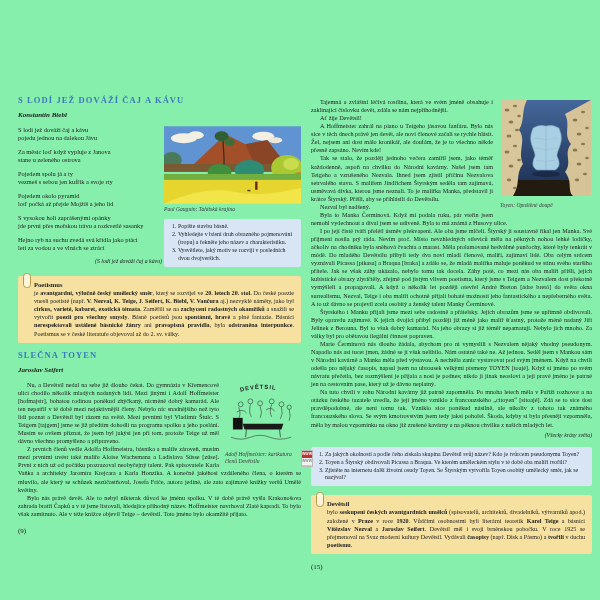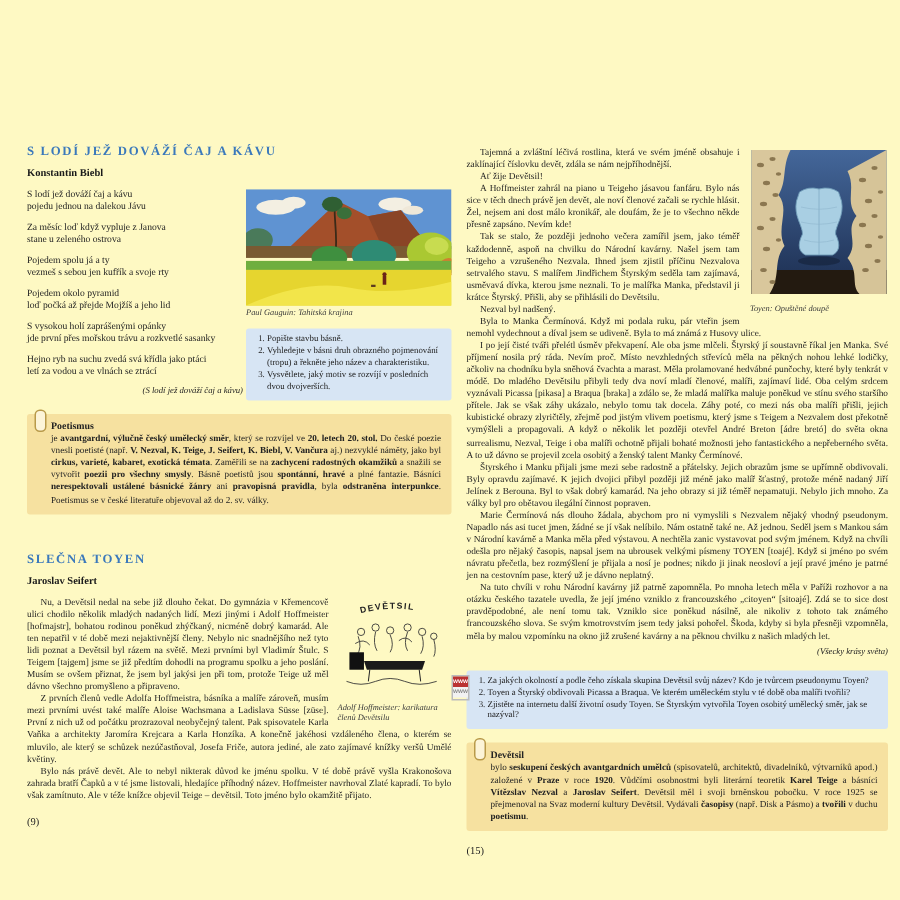--- a/index.html
+++ b/index.html
@@ -1,23 +1,23 @@
 <!DOCTYPE html>
 <html><head>
 <meta charset="utf-8">
 <style>
   html,body{margin:0;padding:0;width:600px;height:600px;background:#ffffff;overflow:hidden;
     font-family:"Liberation Serif","DejaVu Serif",serif;color:#222;}
-  .spread{position:relative;width:600px;height:600px;background:#fef9c3;}
+  .spread{position:relative;width:600px;height:600px;background:#86efac;}
   .page{position:absolute;top:95px;}
   .page-left{left:18px;width:283px;}
   .page-right{left:311px;width:281px;}
 
   h2.sec{font-size:8.5px;font-weight:bold;letter-spacing:1.1px;color:#3b79bb;margin:0 0 6px 0;}
-  .author{font-size:7px;font-weight:bold;margin:0 0 7px 0;color:#1a1a1a;}
+  .author{font-size:7px;font-weight:bold;font-style:italic;margin:0 0 7px 0;color:#1a1a1a;}
 
   .poem-row{display:flex;align-items:flex-start;}
   .poem-col{width:146px;}
   .stanza{margin:0 0 5px 0;}
   .pline{font-size:6.4px;line-height:1.32;}
   .poem-attrib{font-size:5.8px;font-style:italic;text-align:right;margin-top:6px;padding-right:2px;}
   .art-col{width:137px;margin-left:auto;}
   .art-frame{display:block;width:137px;}
   .caption{font-size:5.6px;font-style:italic;color:#3a3a3a;margin-top:2px;line-height:1.25;}
 
@@ -123,21 +123,21 @@
         </div>
       </div>
     </div>
 
     <div class="defbox">
       <span class="clip"></span>
       <div class="defbox-title">Poetismus</div>
       <div class="defbox-text">je <b>avantgardní, výlučně český umělecký směr</b>, který se rozvíjel ve <b>20. letech 20. stol.</b> Do české poezie vnesli poetisté (např. <b>V. Nezval, K. Teige, J. Seifert, K. Biebl, V. Vančura</b> aj.) nezvyklé náměty, jako byl <b>cirkus, varieté, kabaret, exotická témata</b>. Zaměřili se na <b>zachycení radostných okamžiků</b> a snažili se vytvořit <b>poezii pro všechny smysly</b>. Básně poetistů jsou <b>spontánní, hravé</b> a plné fantazie. Básníci <b>nerespektovali ustálené básnické žánry</b> ani <b>pravopisná pravidla</b>, byla <b>odstraněna interpunkce</b>. Poetismus se v české literatuře objevoval až do 2. sv. války.</div>
     </div>
 
-    <h2 class="sec" style="margin-top:24px;">SLEČNA TOYEN</h2>
+    <h2 class="sec" style="margin-top:7px;">SLEČNA TOYEN</h2>
     <div class="author">Jaroslav Seifert</div>
 
     <div class="bodytext" style="margin-top:0;">
       <div class="caric-float">
         
         <svg viewBox="0 0 74 66" width="76" height="64">
           <path id="arcBanner" d="M8,13 Q37,3 66,13" fill="none" stroke="none"></path>
           <text font-family="Liberation Sans, sans-serif" font-size="6" font-weight="bold" fill="#222" letter-spacing="1">
             <textPath href="#arcBanner" startOffset="6">DEVĚTSIL</textPath>
           </text>

